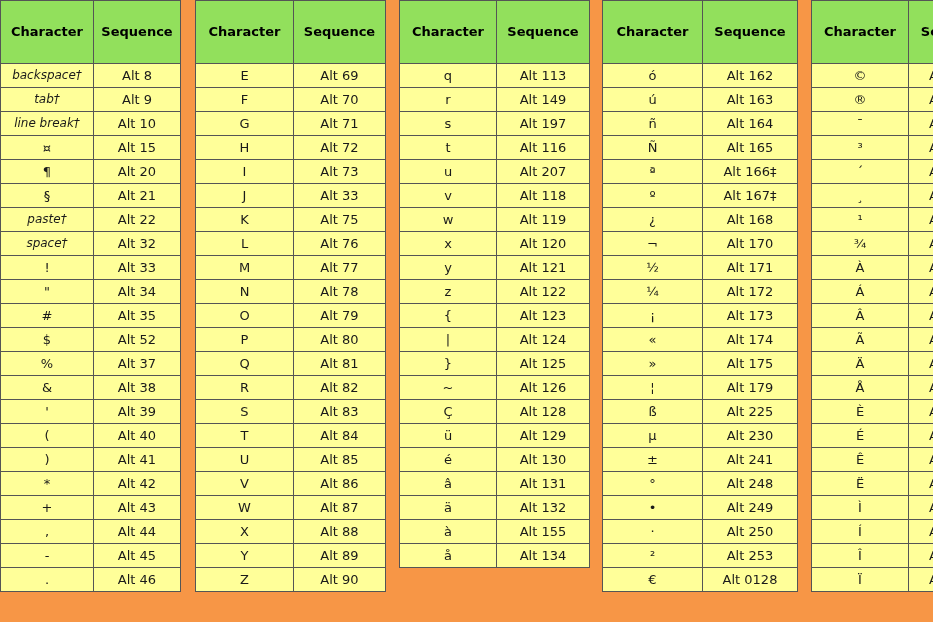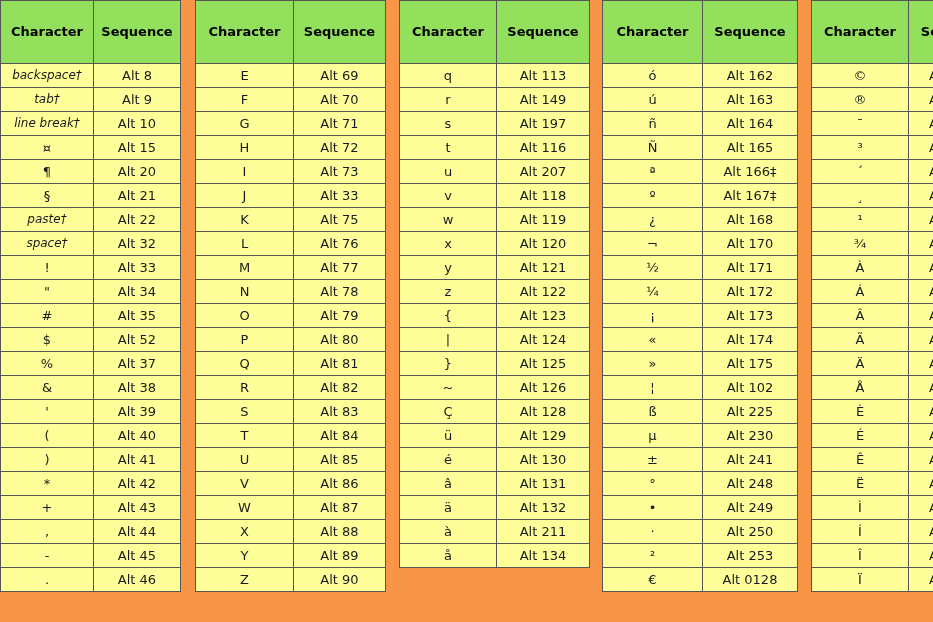--- a/index.html
+++ b/index.html
@@ -367,21 +367,21 @@
           <tr>
             <td class="char-cell wchar">â</td>
             <td class="seq-cell wseq">Alt 131</td>
           </tr>
           <tr>
             <td class="char-cell wchar">ä</td>
             <td class="seq-cell wseq">Alt 132</td>
           </tr>
           <tr>
             <td class="char-cell wchar">à</td>
-            <td class="seq-cell wseq">Alt 211</td>
+            <td class="seq-cell wseq">Alt 155</td>
           </tr>
           <tr>
             <td class="char-cell wchar">å</td>
             <td class="seq-cell wseq">Alt 134</td>
           </tr>
         </tbody>
       </table>
     </div>
     <div class="gap" style="width: 12px;"></div>
     <div class="col-wrap">
@@ -440,21 +440,21 @@
           <tr>
             <td class="char-cell wchar">«</td>
             <td class="seq-cell wseq">Alt 174</td>
           </tr>
           <tr>
             <td class="char-cell wchar">»</td>
             <td class="seq-cell wseq">Alt 175</td>
           </tr>
           <tr>
             <td class="char-cell wchar">¦</td>
-            <td class="seq-cell wseq">Alt 102</td>
+            <td class="seq-cell wseq">Alt 179</td>
           </tr>
           <tr>
             <td class="char-cell wchar">ß</td>
             <td class="seq-cell wseq">Alt 225</td>
           </tr>
           <tr>
             <td class="char-cell wchar">µ</td>
             <td class="seq-cell wseq">Alt 230</td>
           </tr>
           <tr>

